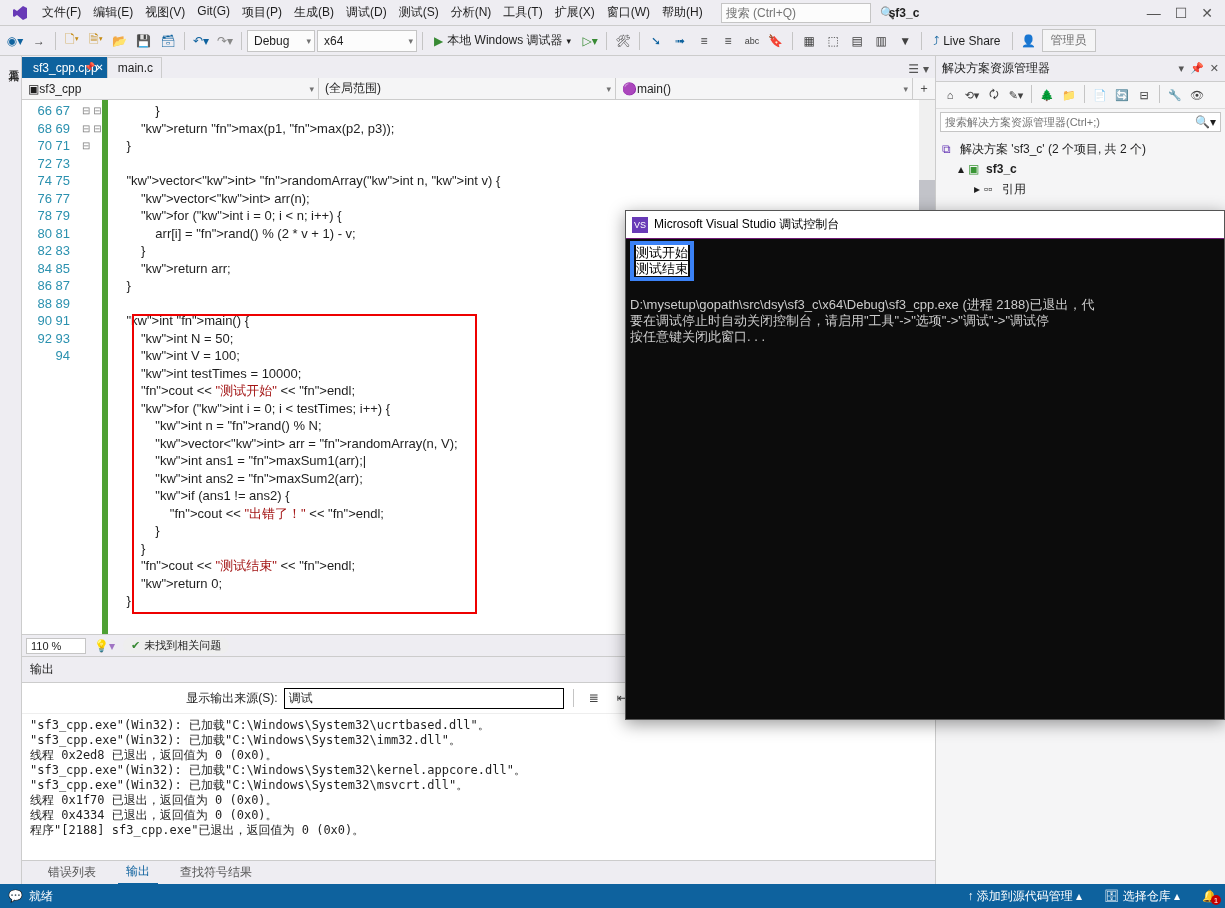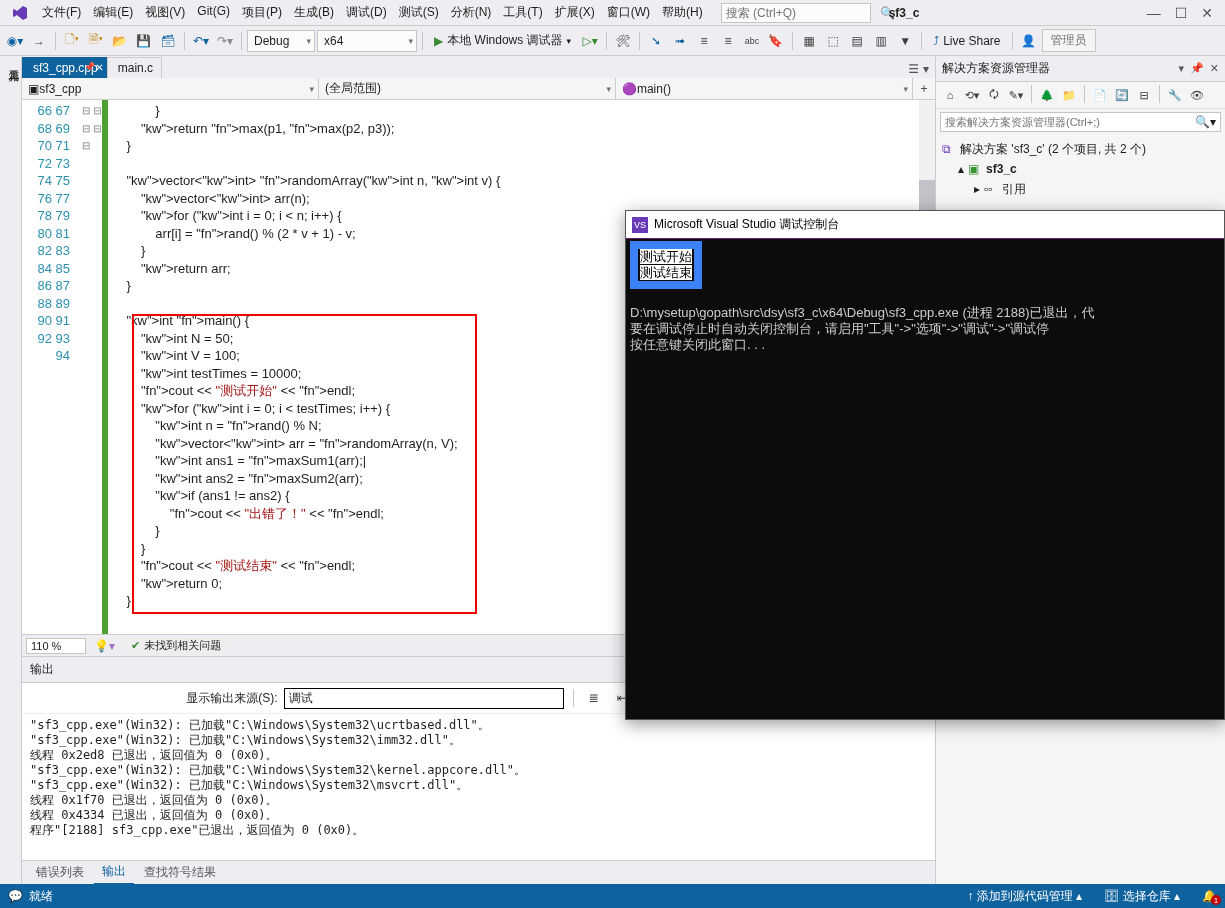--- a/index.html
+++ b/index.html
@@ -62,21 +62,21 @@
 
 .output-panel { border-top: 1px solid #ccc; background: #fff; display: flex; flex-direction: column; height: 228px; }
 .output-head { padding: 4px 8px; background: #eeedf2; border-bottom: 1px solid #ccc; display: flex; align-items: center; }
 .output-title { font-size: 12px; }
 .panel-ctrl { margin-left: auto; display: flex; gap: 6px; color: #555; font-size: 11px;}
 .output-toolbar { padding: 4px 8px; display: flex; align-items: center; gap: 6px; border-bottom: 1px solid #eee; justify-content: center; }
 .out-src-label { font-size: 12px; }
 .out-src-combo { width: 280px; border: 1px solid #000000; padding: 1px 4px; font-size: 12px; }
 .output-body { flex: 1; padding: 4px 8px; font-family: Consolas, SimSun, monospace; font-size: 12px; line-height: 15px; overflow: auto; white-space: pre; }
 .output-tabs { height: 24px; background: #eeedf2; border-top: 1px solid #ccc; display: flex; align-items: center; padding: 0 6px; gap: 2px; }
-.out-tab { padding: 3px 8px; font-size: 12px; color: #555; cursor: pointer; }
+.out-tab { padding: 3px 8px; font-size: 12px; color: #555; cursor: pointer; margin-left: 12px; }
 .out-tab.active { color: #0e629e; border-bottom: 2px solid #0e629e; }
 
 
 .sol-head { padding: 4px 6px; background: #eeedf2; border-bottom: 1px solid #ccc; display: flex; align-items: center; }
 .sol-tb { padding: 3px 4px; display: flex; gap: 2px; border-bottom: 1px solid #ddd; flex-wrap: wrap; }
 .sol-tb .tb-btn { width: 20px; height: 20px; font-size: 11px;}
 .sol-search { margin: 3px 4px; border: 1px solid #c5c5c5; padding: 2px 4px; background: #fff; display: flex; align-items: center; }
 .sol-search input { border: none; outline: none; flex: 1; font-size: 11px; }
 .sol-tree { padding: 4px 6px; font-size: 12px; line-height: 20px; }
 .tree-row { display: flex; align-items: center; gap: 4px; }
@@ -89,21 +89,21 @@
 .status-right { margin-left: auto; display: flex; align-items: center; gap: 22px; }
 .bell { position: relative; }
 .bell .badge { position: absolute; bottom: -2px; right: -4px; background: #c50000; color: #fff; border-radius: 50%; width: 10px; height: 10px; font-size: 8px; display: flex; align-items: center; justify-content: center; }
 
 
 .console-win { position: absolute; left: 625px; top: 210px; width: 600px; height: 510px; background: #0c0c0c; border: 1px solid #555; box-shadow: 0 4px 16px rgba(0,0,0,0.4); display: flex; flex-direction: column; }
 .console-title { height: 28px; background: #fff; color: #000; display: flex; align-items: center; padding: 0 6px; gap: 6px; font-size: 12px; border-bottom: 1px solid #701a75;}
 .console-title .cicon { width: 16px; height: 16px; background: #683ab7; color:#fff; font-size:9px; display:flex; align-items:center; justify-content:center;}
 .console-body { flex: 1; padding: 2px 4px; color: #ccc; font-family: SimSun, monospace; font-size: 13px; line-height: 16px; white-space: pre-wrap; overflow:hidden;}
 .console-hilite { background: #fff; color: #000; }
-.console-redbox { border: 8px solid #3b82f6; display: inline-block; padding: 0 2px;}
+.console-redbox { border: 4px solid #3b82f6; display: inline-block; padding: 0 2px;}
 </style>
 </head>
 <body>
 
 <div class="title-bar">
   <span class="vs-logo">
     <svg viewBox="0 0 16 16" width="16" height="16">
         <path fill="#683ab7" d="M11 1l4 2v10l-4 2-6-5-3 2-1-1V5l1-1 3 2 6-5z"></path>
       </svg>
   </span>

